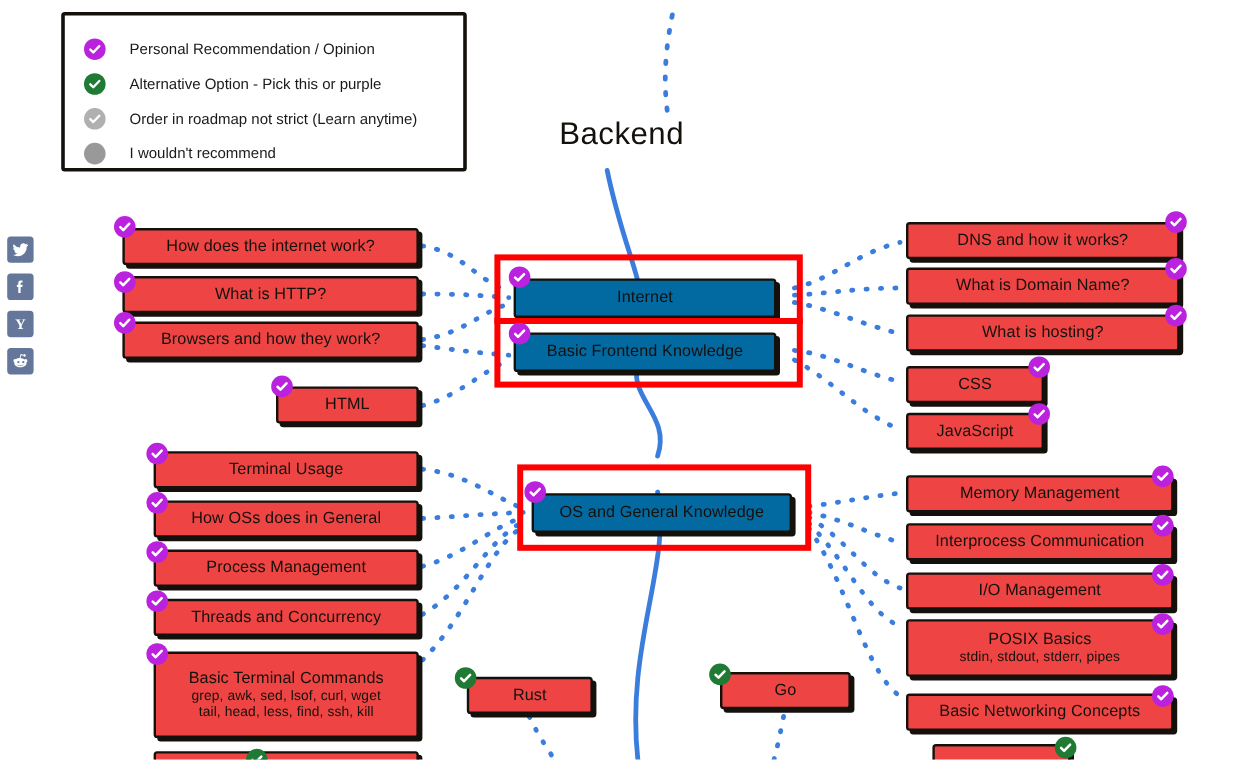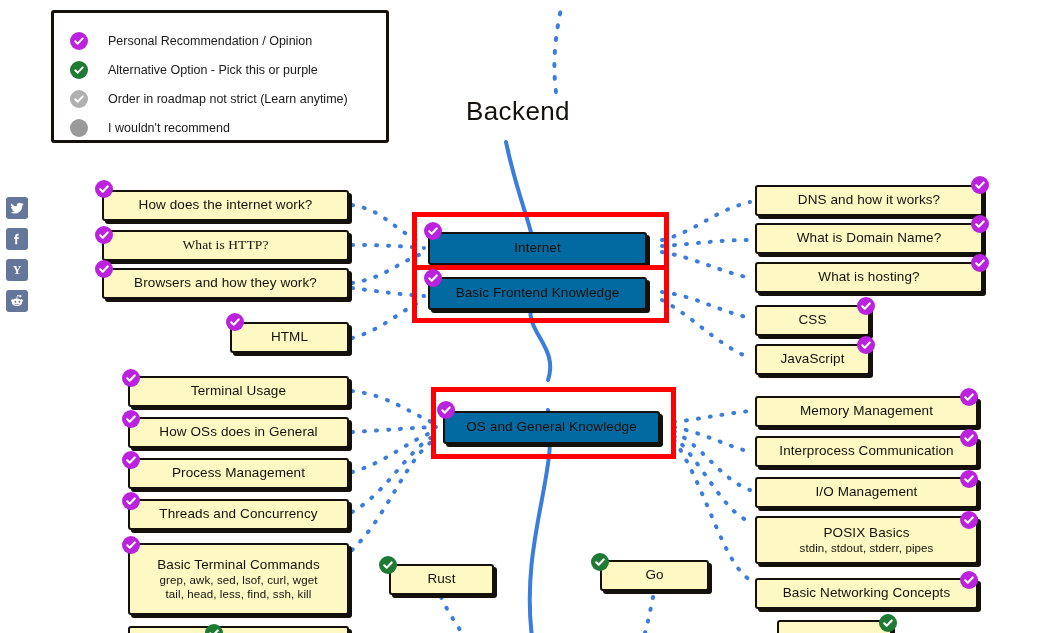--- a/index.html
+++ b/index.html
@@ -10,21 +10,21 @@
     overflow: hidden;
   }
   #stage { position: relative; width: 1050px; height: 633px; overflow: hidden; }
 
   
   #wires { position: absolute; left: 0; top: 0; width: 1050px; height: 633px; pointer-events: none; }
 
   
   .node {
     position: absolute;
-    background: #fef9c3;
+    background: #ef4444;
     border: 2px solid #14110c;
     border-radius: 3px;
     box-shadow: 3px 3px 0 0 #14110c;
     color: #14110c;
     display: flex; flex-direction: column;
     align-items: center; justify-content: center;
     text-align: center;
     font-size: 13.5px;
     letter-spacing: .1px;
     line-height: 1.22;
@@ -231,21 +231,21 @@
 
   <div class="node" style="left:102px; top:190px; width:247px; height:31px;">
     <span>How does the internet work?</span>
   </div>
   <div class="badge purple" style="left:95px; top:180px;">
     <svg viewBox="0 0 16 16">
         <path d="M3 8.4 L6.3 11.6 L13 4.6" stroke="#fff" stroke-width="2.8" fill="none" stroke-linecap="round" stroke-linejoin="round"></path>
       </svg>
   </div>
 
-  <div class="node" style="left:102px; top:230px; width:247px; height:31px;font-family:Liberation Serif, serif;">
+  <div class="node" style="left:102px; top:230px; width:247px; height:31px;">
     <span>What is HTTP?</span>
   </div>
   <div class="badge purple" style="left:95px; top:226px;">
     <svg viewBox="0 0 16 16">
         <path d="M3 8.4 L6.3 11.6 L13 4.6" stroke="#fff" stroke-width="2.8" fill="none" stroke-linecap="round" stroke-linejoin="round"></path>
       </svg>
   </div>
 
   <div class="node" style="left:102px; top:268px; width:247px; height:31px;">
     <span>Browsers and how they work?</span>

